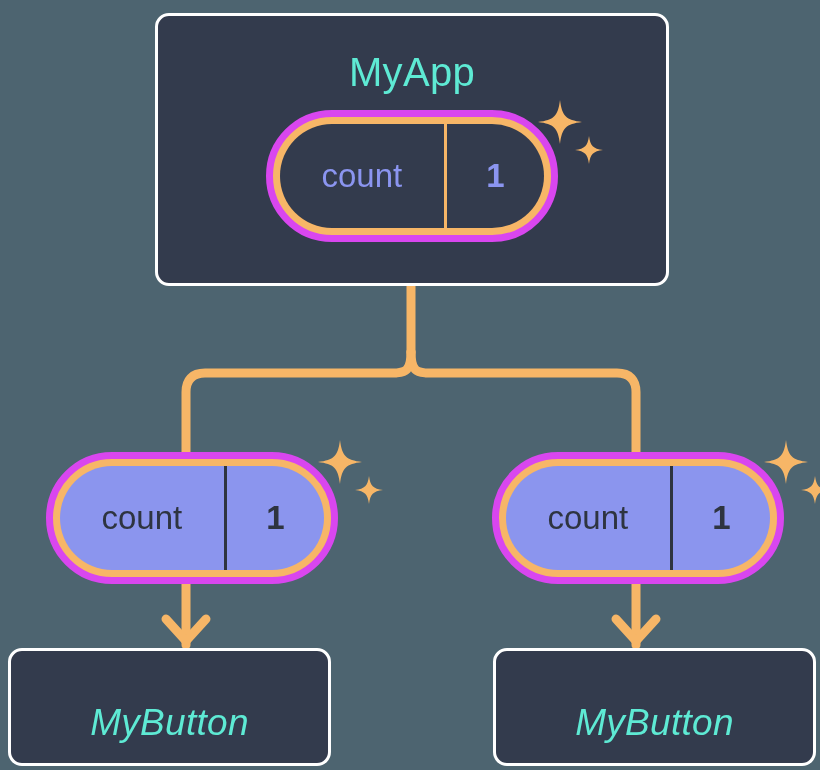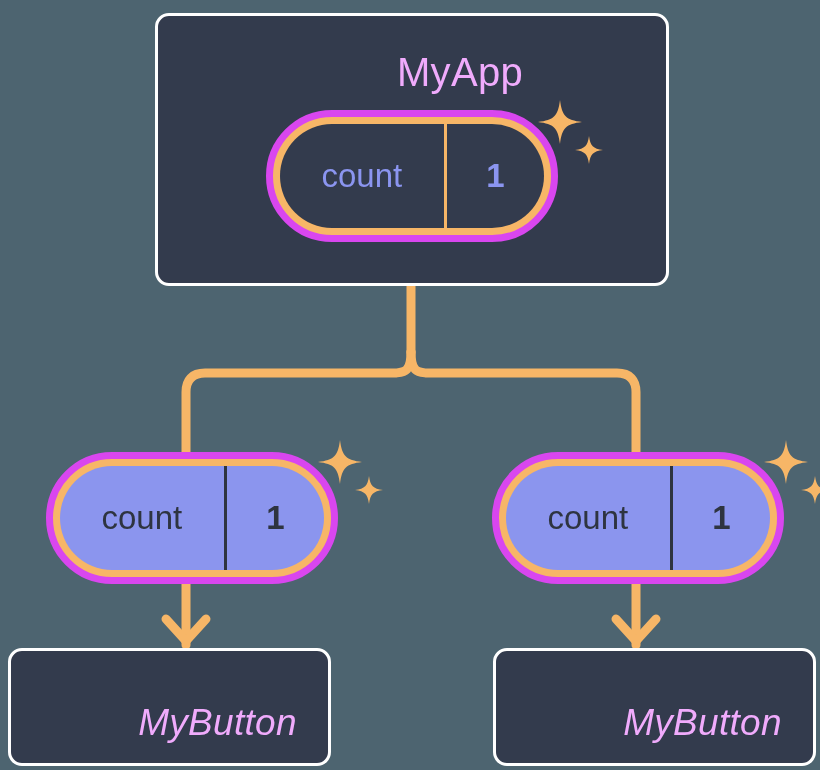--- a/index.html
+++ b/index.html
@@ -34,26 +34,25 @@
   
   .card {
     position: absolute;
     background: #333b4d;
     border: 3px solid #ffffff;
     border-radius: 14px;
     box-sizing: border-box;
   }
 
   .card-title {
-    color: #f0abfc;
+    color: #5eead4;
     text-align: center;
     font-weight: 400;
     letter-spacing: 0.3px;
     white-space: nowrap;
-    margin-left: 48px;
   }
 
   #app-card {
     left: 155px;
     top: 13px;
     width: 514px;
     height: 273px;
   }
   #app-card .card-title {
     position: absolute;

